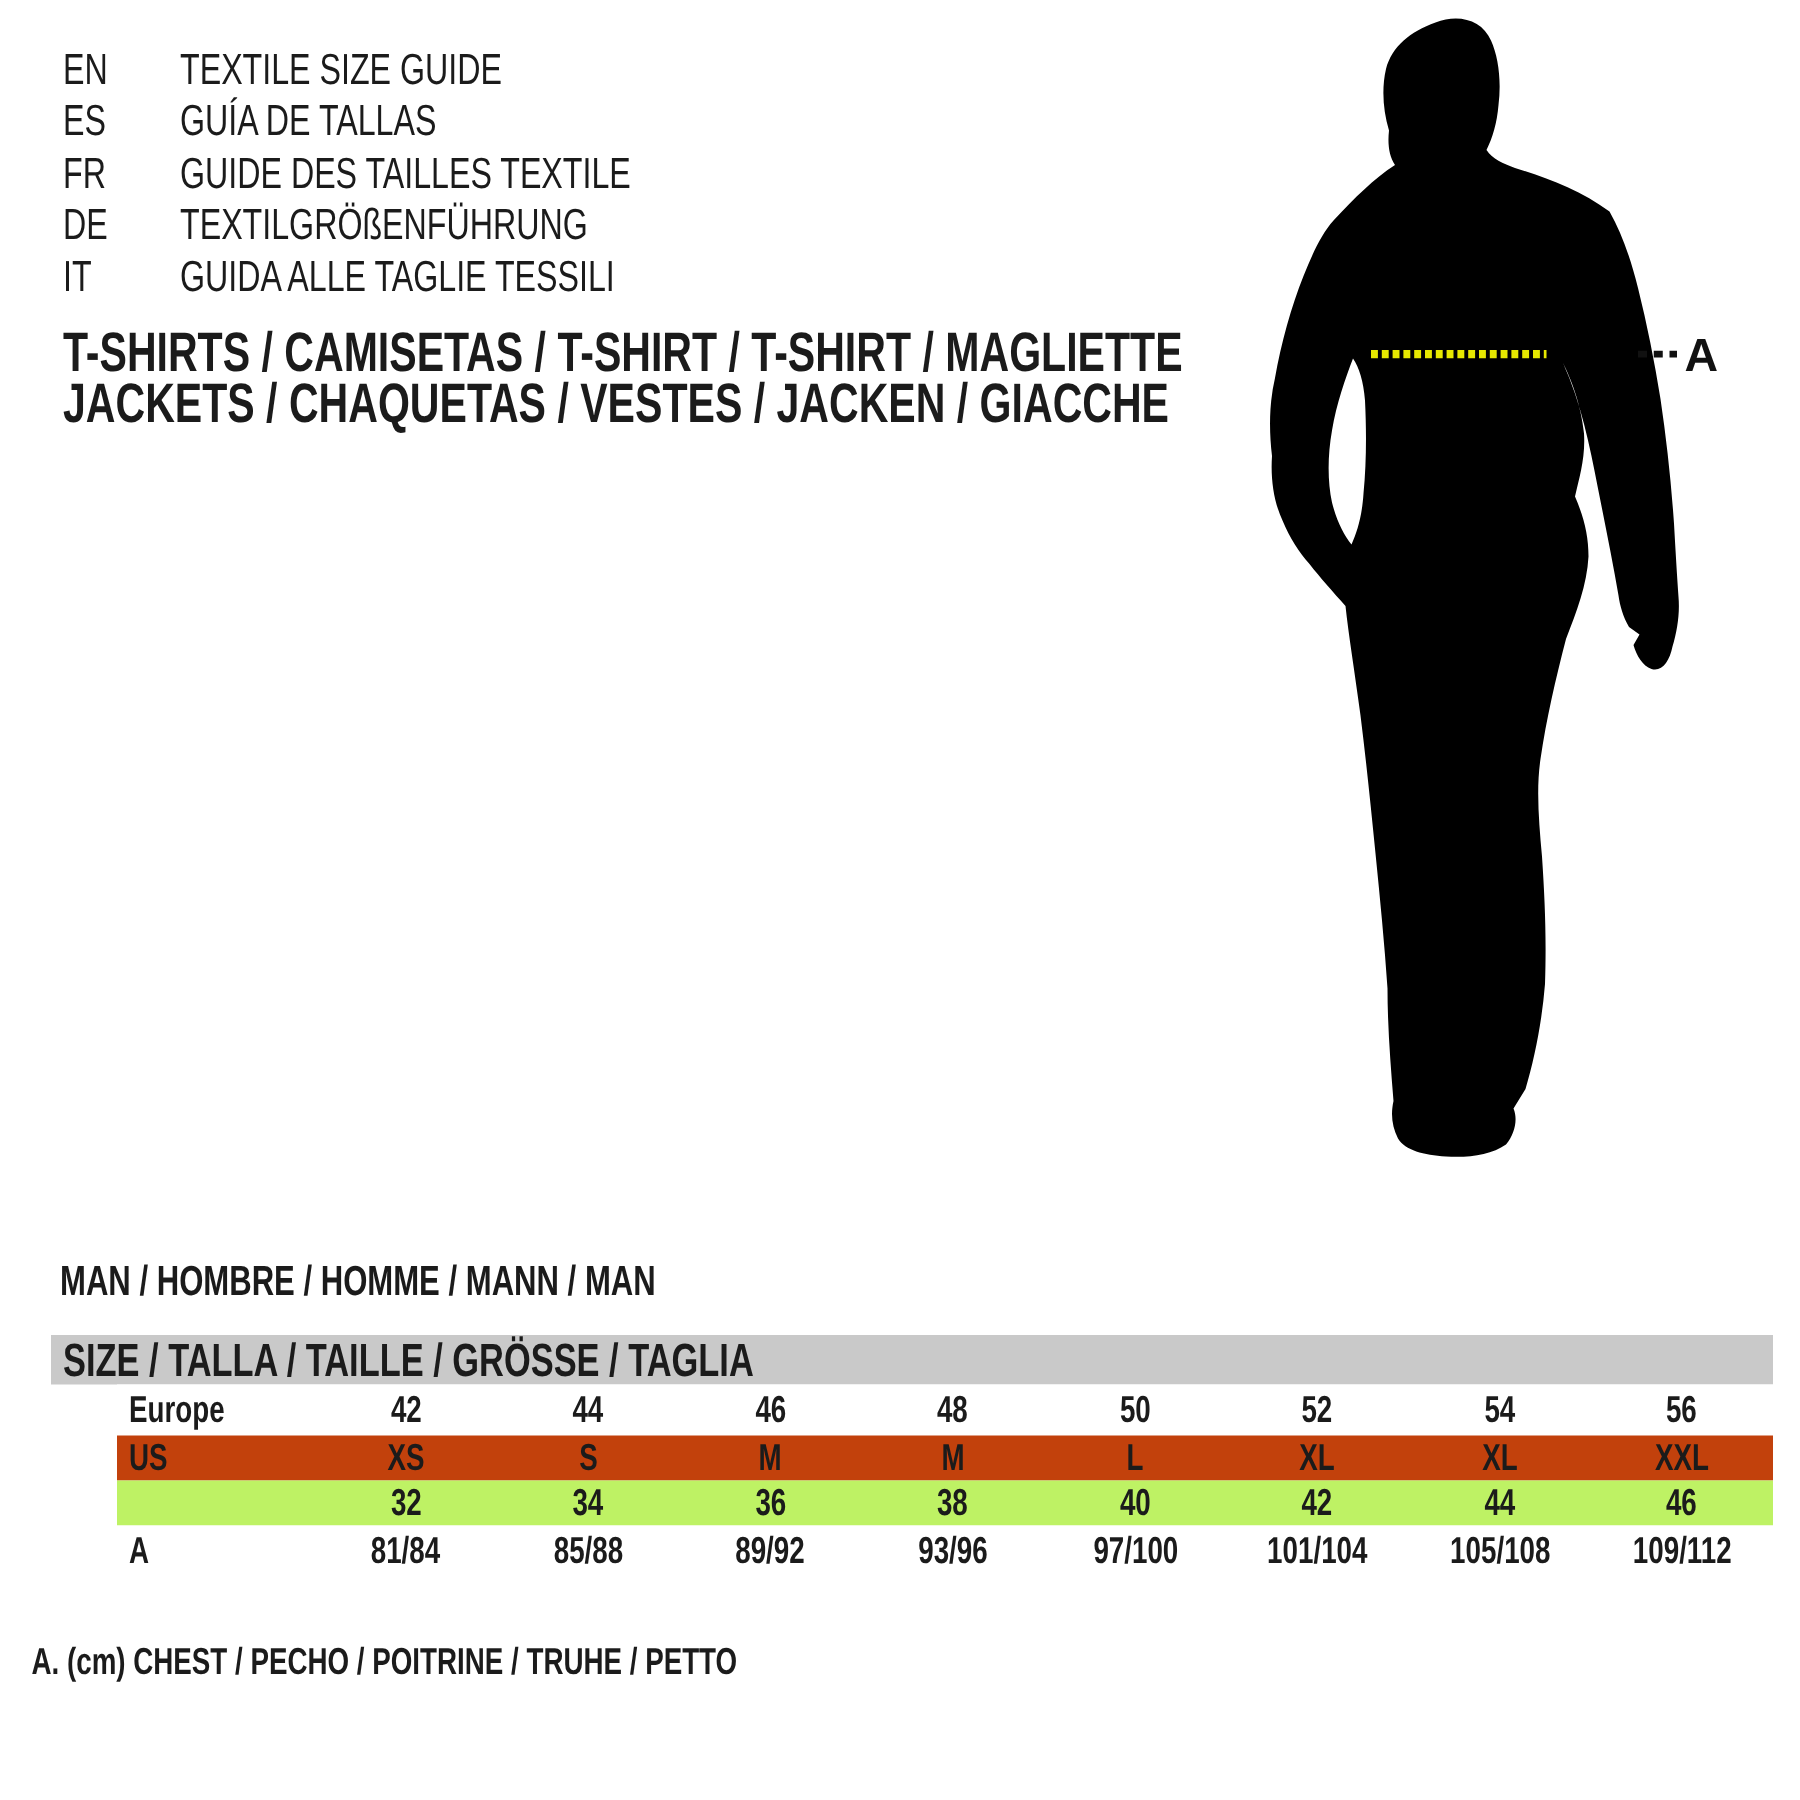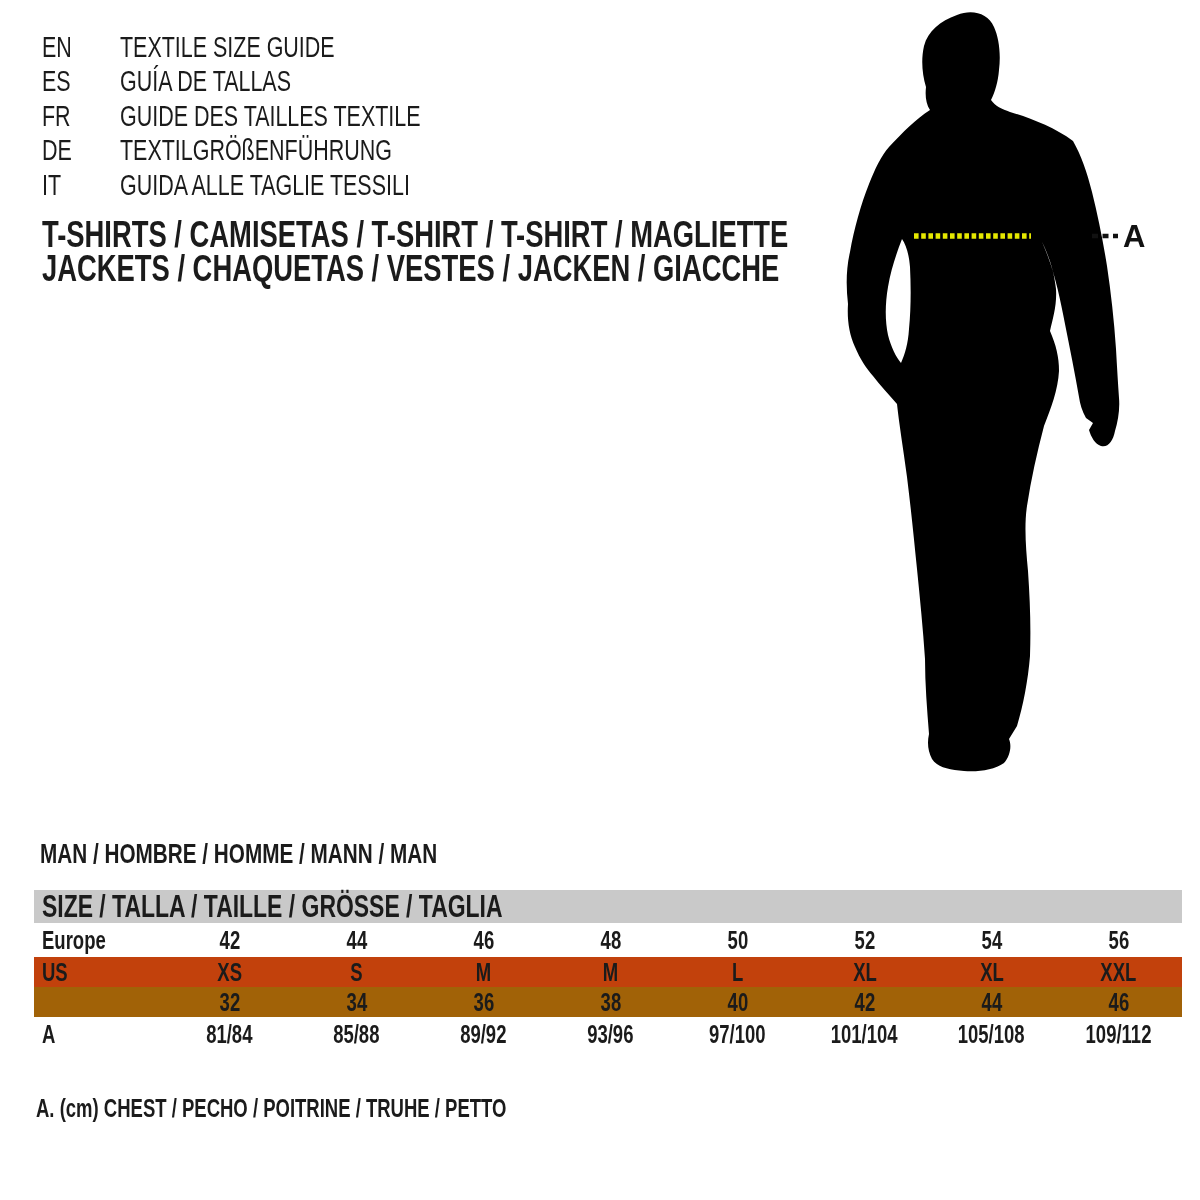--- a/index.html
+++ b/index.html
@@ -22,30 +22,30 @@
   
   .figure-wrap{position:absolute;left:830px;top:0;width:370px;height:800px;}
 
   
   .section-title{position:absolute;left:40px;top:840px;font-size:28px;line-height:28px;font-weight:700;}
 
   
   .size-table{position:absolute;left:34px;top:890px;width:1148px;}
   .tbl-header{height:33px;background:#c9c9c9;display:flex;align-items:center;font-size:31px;font-weight:700;}
   .tbl-header .lbl{padding-left:8px;}
-  .tbl-row{display:flex;align-items:center;font-size:25px;font-weight:700;}
+  .tbl-row{display:flex;align-items:center;font-size:25px;font-weight:700;margin-left:44px;}
   .tbl-row .lbl{flex:0 0 132px;width:132px;padding-left:8px;box-sizing:border-box;}
   .tbl-row .cell{flex:1 1 0;text-align:center;}
   .row-europe{height:34px;background:#ffffff;}
   .row-us{height:30px;background:#c2410c;}
-  .row-num{height:30px;background:#a16207;}
+  .row-num{height:30px;background:#bef264;}
   .row-a{height:34px;background:#ffffff;}
 
   
-  .footnote{position:absolute;left:36px;top:1093px;font-size:25px;line-height:30px;font-weight:700;}
+  .footnote{position:absolute;left:21px;top:1093px;font-size:25px;line-height:30px;font-weight:700;}
 </style>
 </head>
 <body>
 
 <div class="lang-row" style="top:33px">
   <span class="lang-code"><span class="cond">EN</span></span>
   <span class="cond">TEXTILE SIZE GUIDE</span>
 </div>
 <div class="lang-row" style="top:67px">
   <span class="lang-code"><span class="cond">ES</span></span>

